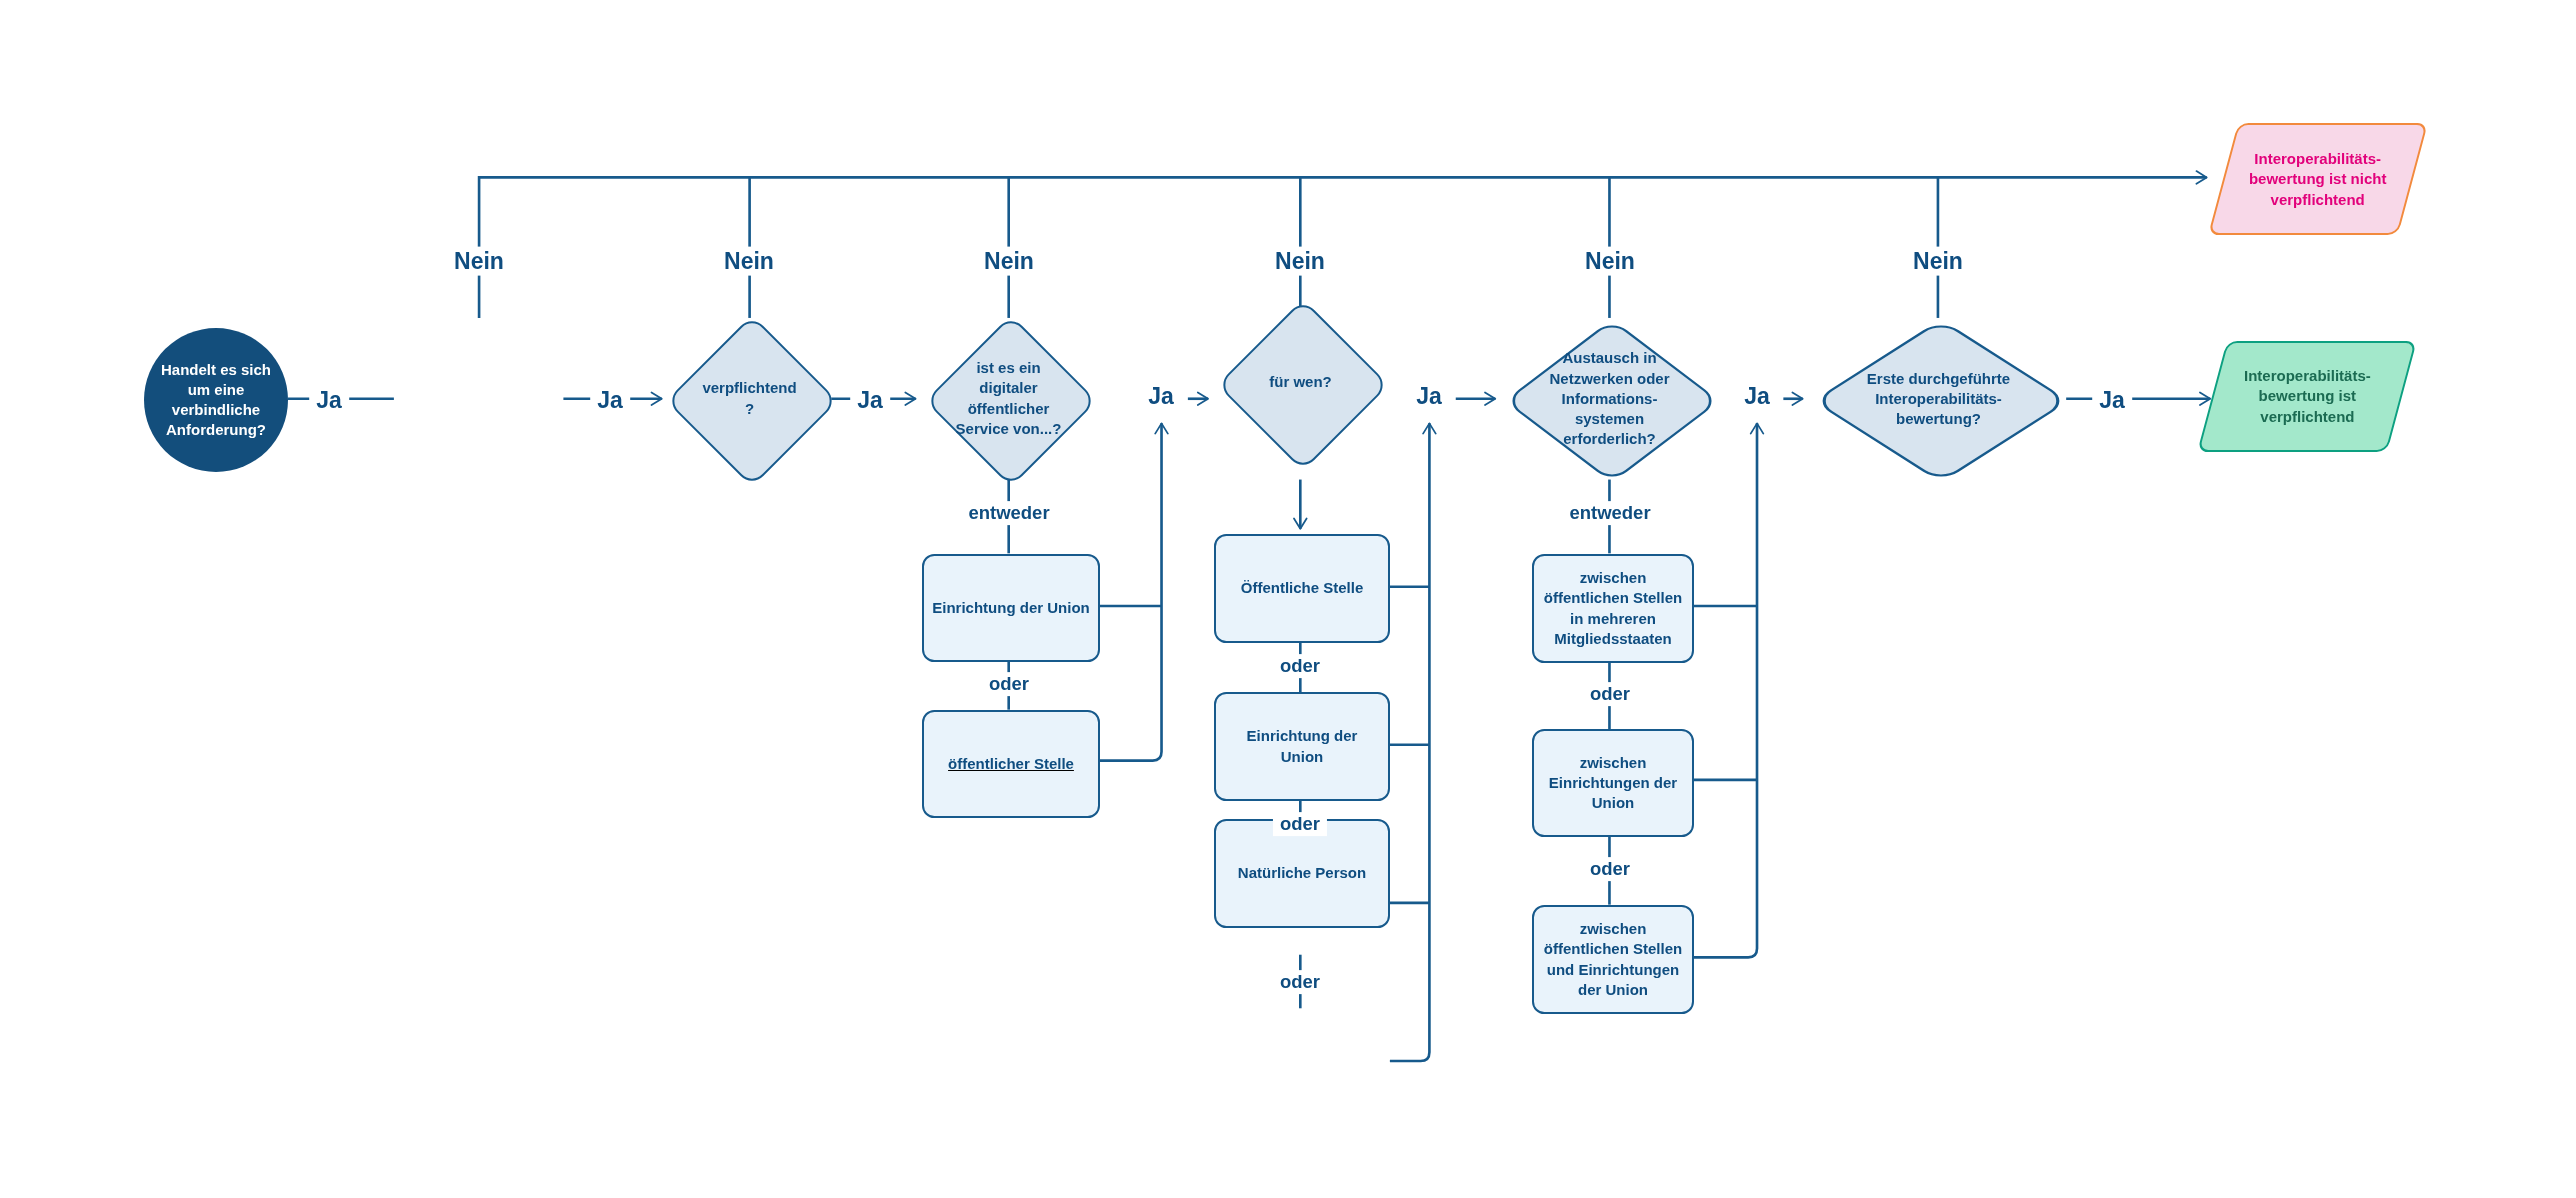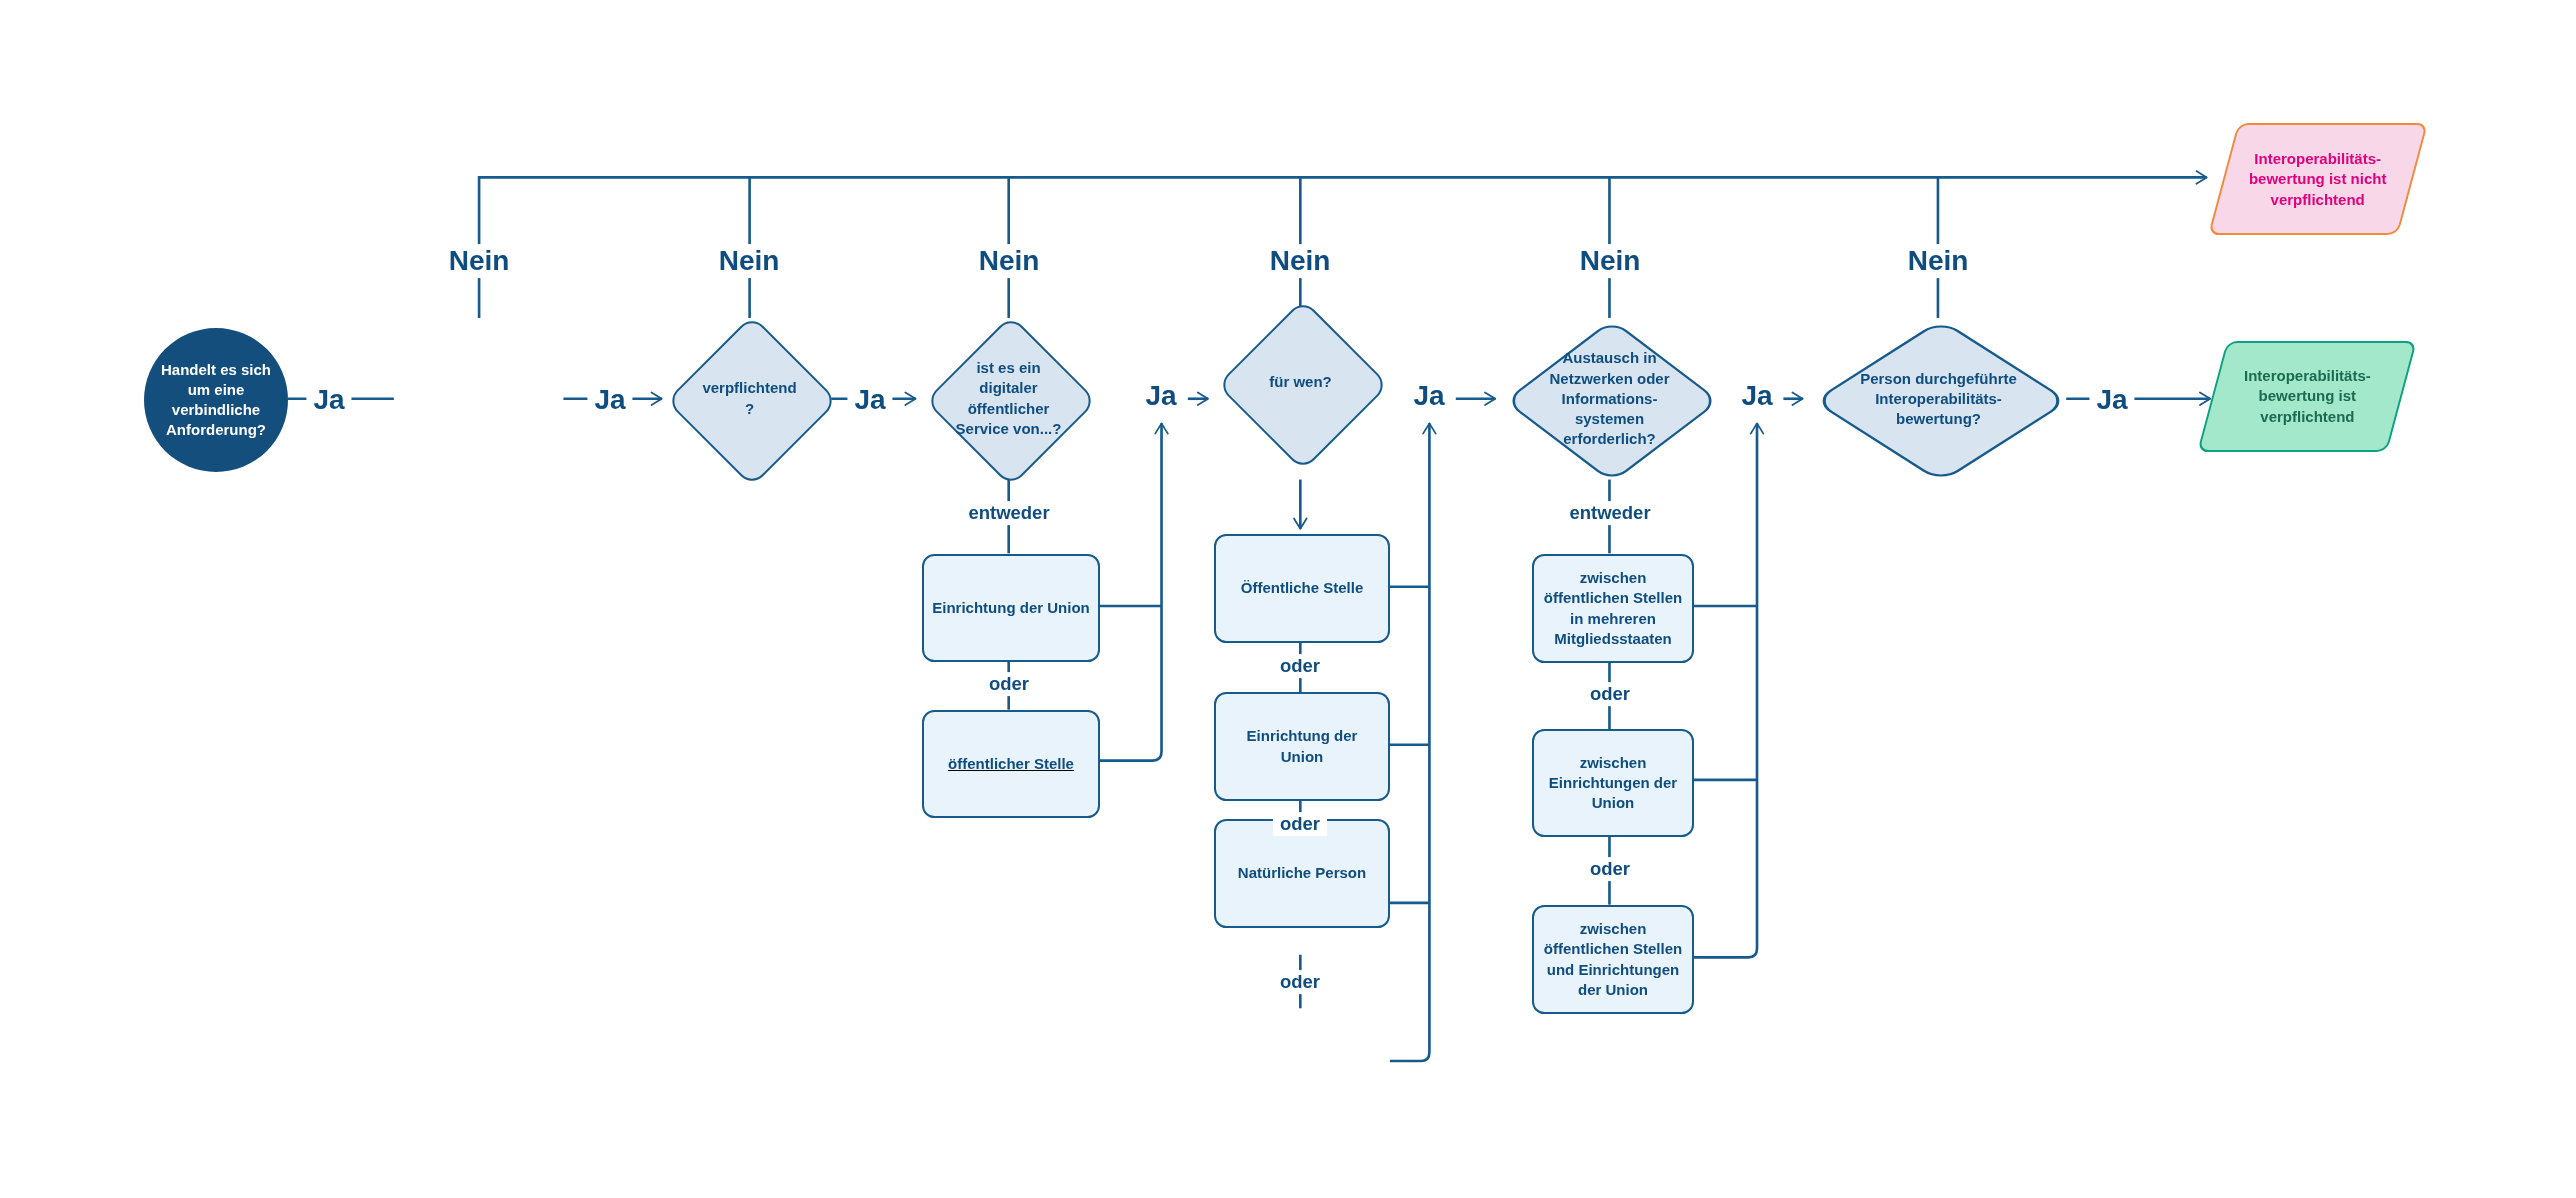--- a/index.html
+++ b/index.html
@@ -41,21 +41,21 @@
   .para{position:absolute;border:2.6px solid;border-radius:10.5px;transform:skewX(-15deg);
     display:flex;align-items:center;justify-content:center;}
   .para .node-text{transform:skewX(15deg);font-size:15px;}
   .para.neg{background:var(--neg-fill);border-color:var(--neg-border);}
   .para.neg .node-text{color:var(--neg-text);}
   .para.pos{background:var(--pos-fill);border-color:var(--pos-border);}
   .para.pos .node-text{color:var(--pos-text);}
 
   .chip{position:absolute;transform:translate(-50%,-50%);background:#ffffff;color:var(--text-blue);
     font-weight:700;padding:0.9px 7px;white-space:nowrap;}
-  .chip.big{font-size:28px;}
+  .chip.big{font-size:23px;}
   .chip.mid{font-size:18.5px;}
 </style>
 </head>
 <body>
 
 <div id="canvas">
 
   <svg id="wires" viewBox="0 0 2932 1364" xmlns="http://www.w3.org/2000/svg">
     <defs>
       <marker id="arr" viewBox="0 0 10 10" refX="8" refY="5" markerWidth="6" markerHeight="6" orient="auto-start-reverse" markerUnits="strokeWidth">
@@ -128,21 +128,21 @@
   <div class="diamond wide5" style="left:1504px;top:319px;width:211px;height:160px;">
     <div class="shape"></div>
     <div class="node-text">Austausch in
 Netzwerken oder
 Informations-
 systemen
 erforderlich?</div>
   </div>
   <div class="diamond wide6" style="left:1813px;top:319px;width:251px;height:160px;">
     <div class="shape"></div>
-    <div class="node-text">Person durchgeführte
+    <div class="node-text">Erste durchgeführte
 Interoperabilitäts-
 bewertung?</div>
   </div>
 
   <div class="flow-box" style="left:922px;top:554px;width:174px;height:104px;">
     <div class="node-text">Einrichtung der Union</div>
   </div>
   <div class="flow-box" style="left:922px;top:710px;width:174px;height:104px;text-decoration:underline;">
     <div class="node-text">öffentlicher Stelle</div>
   </div>

